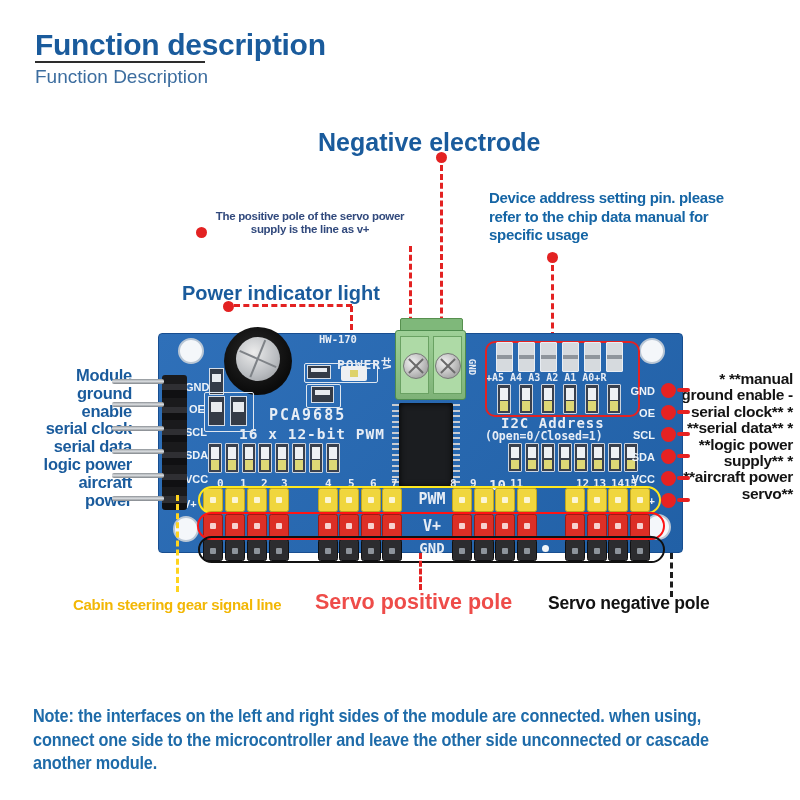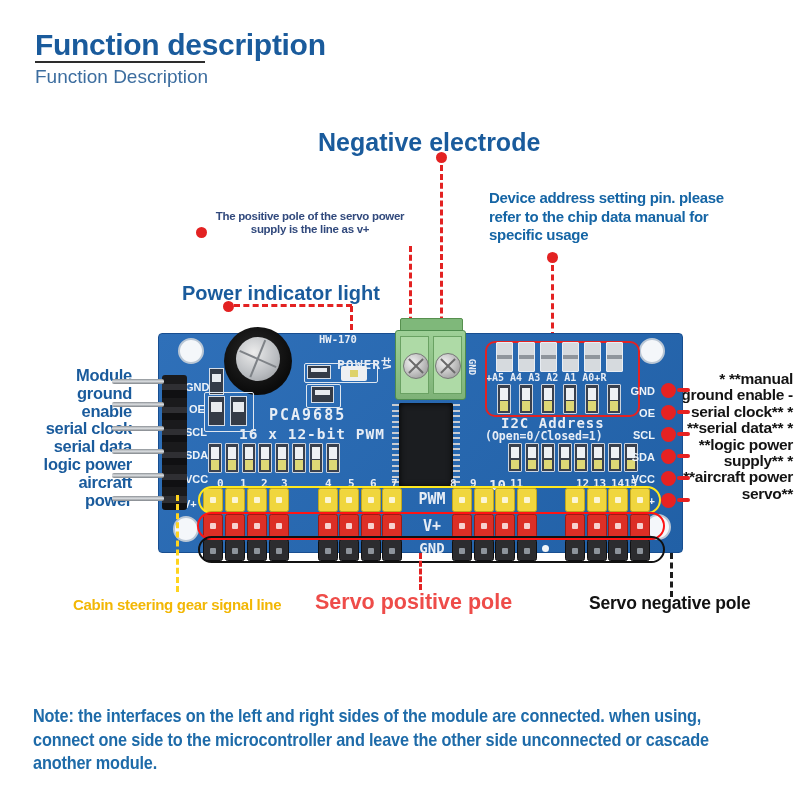--- a/index.html
+++ b/index.html
@@ -317,20 +317,20 @@
       <div class="rdot" style="left: 661px; top: 493px;"></div>
       <div class="rtrail" style="left: 677px; top: 498px;"></div>
     </div>
 
   <div class="vdash yel" style="left:176px;top:495px;height:97px;"></div>
   <div class="vdash" style="left:419px;top:553px;height:37px;"></div>
   <div class="vdash blk" style="left:670px;top:553px;height:44px;"></div>
 
   <div class="abs yellow-lab" style="left:73px;top:596px;">Cabin steering gear signal line</div>
   <div class="abs red-lab" style="left:315px;top:590px;">Servo positive pole</div>
-  <div class="abs black-lab" style="left:589px;top:593px;text-align:center;">Servo negative pole</div>
+  <div class="abs black-lab" style="left:548px;top:593px;text-align:center;">Servo negative pole</div>
 
   <div class="abs note" style="left:33px;top:704px;width:760px;">
     <div>Note: the interfaces on the left and right sides of the module are connected. when using,</div>
     <div>connect one side to the microcontroller and leave the other side unconnected or cascade</div>
     <div>another module.</div>
   </div>
 </div>
 
 </body></html>

